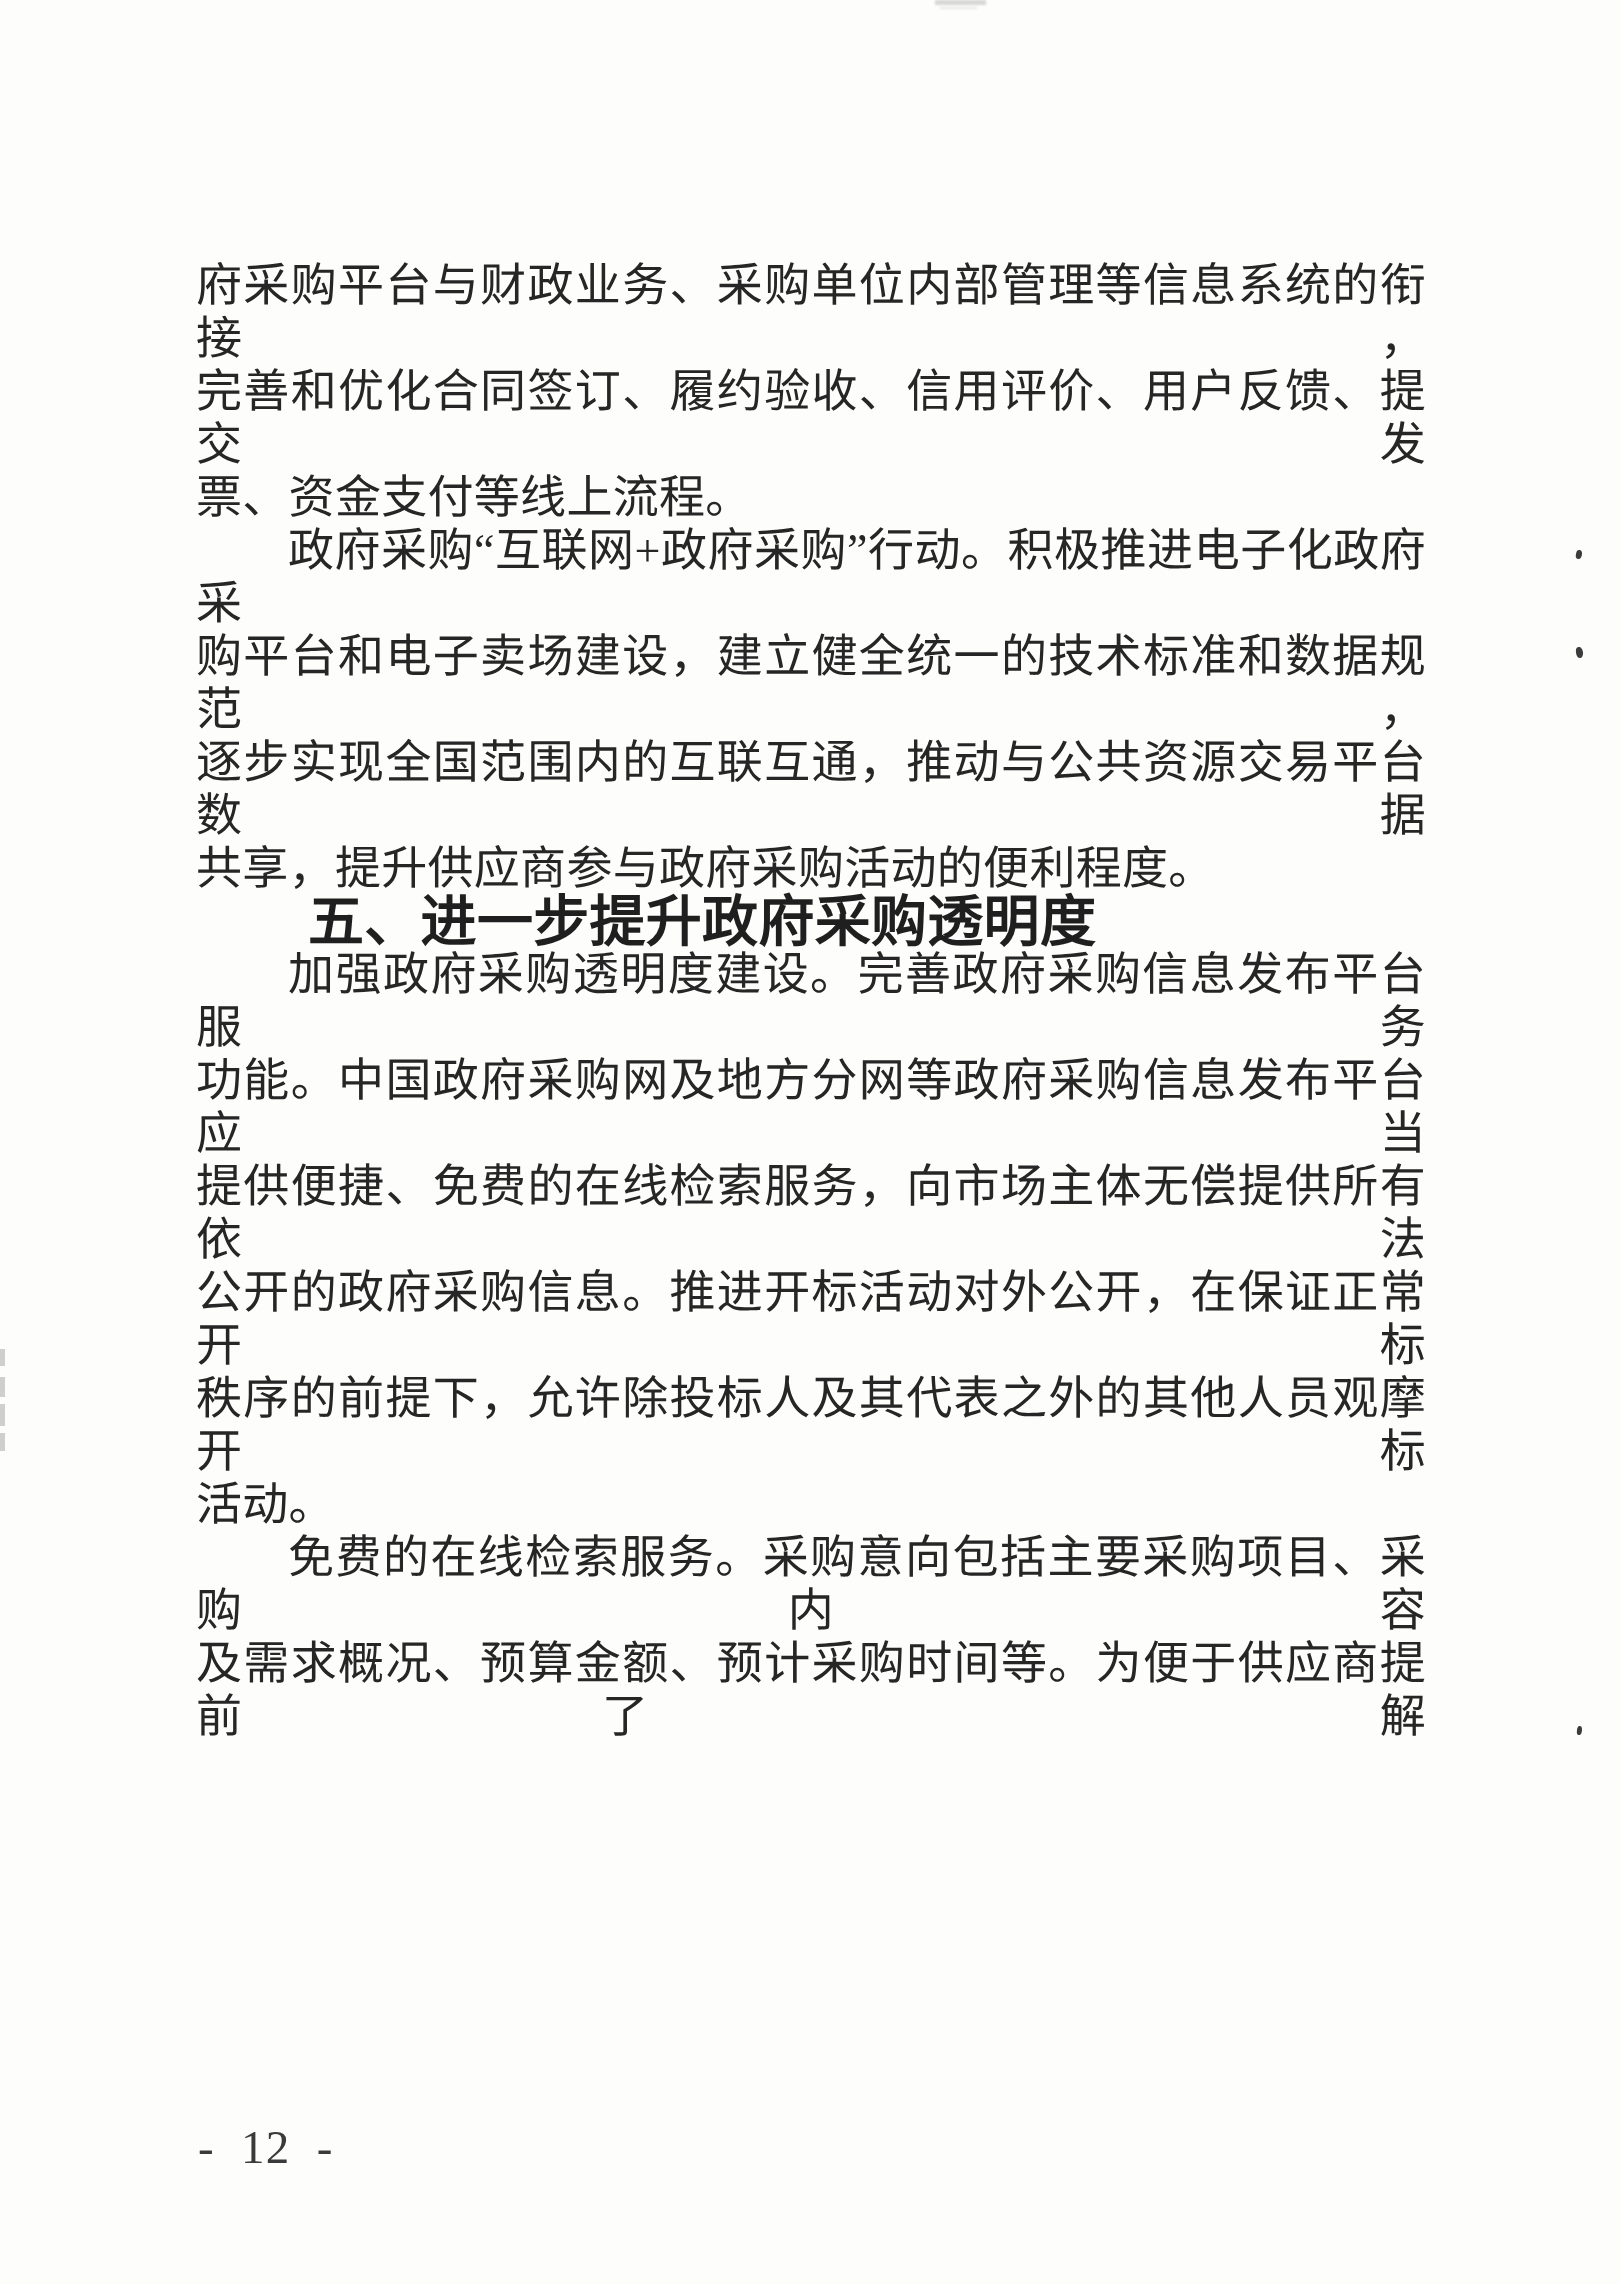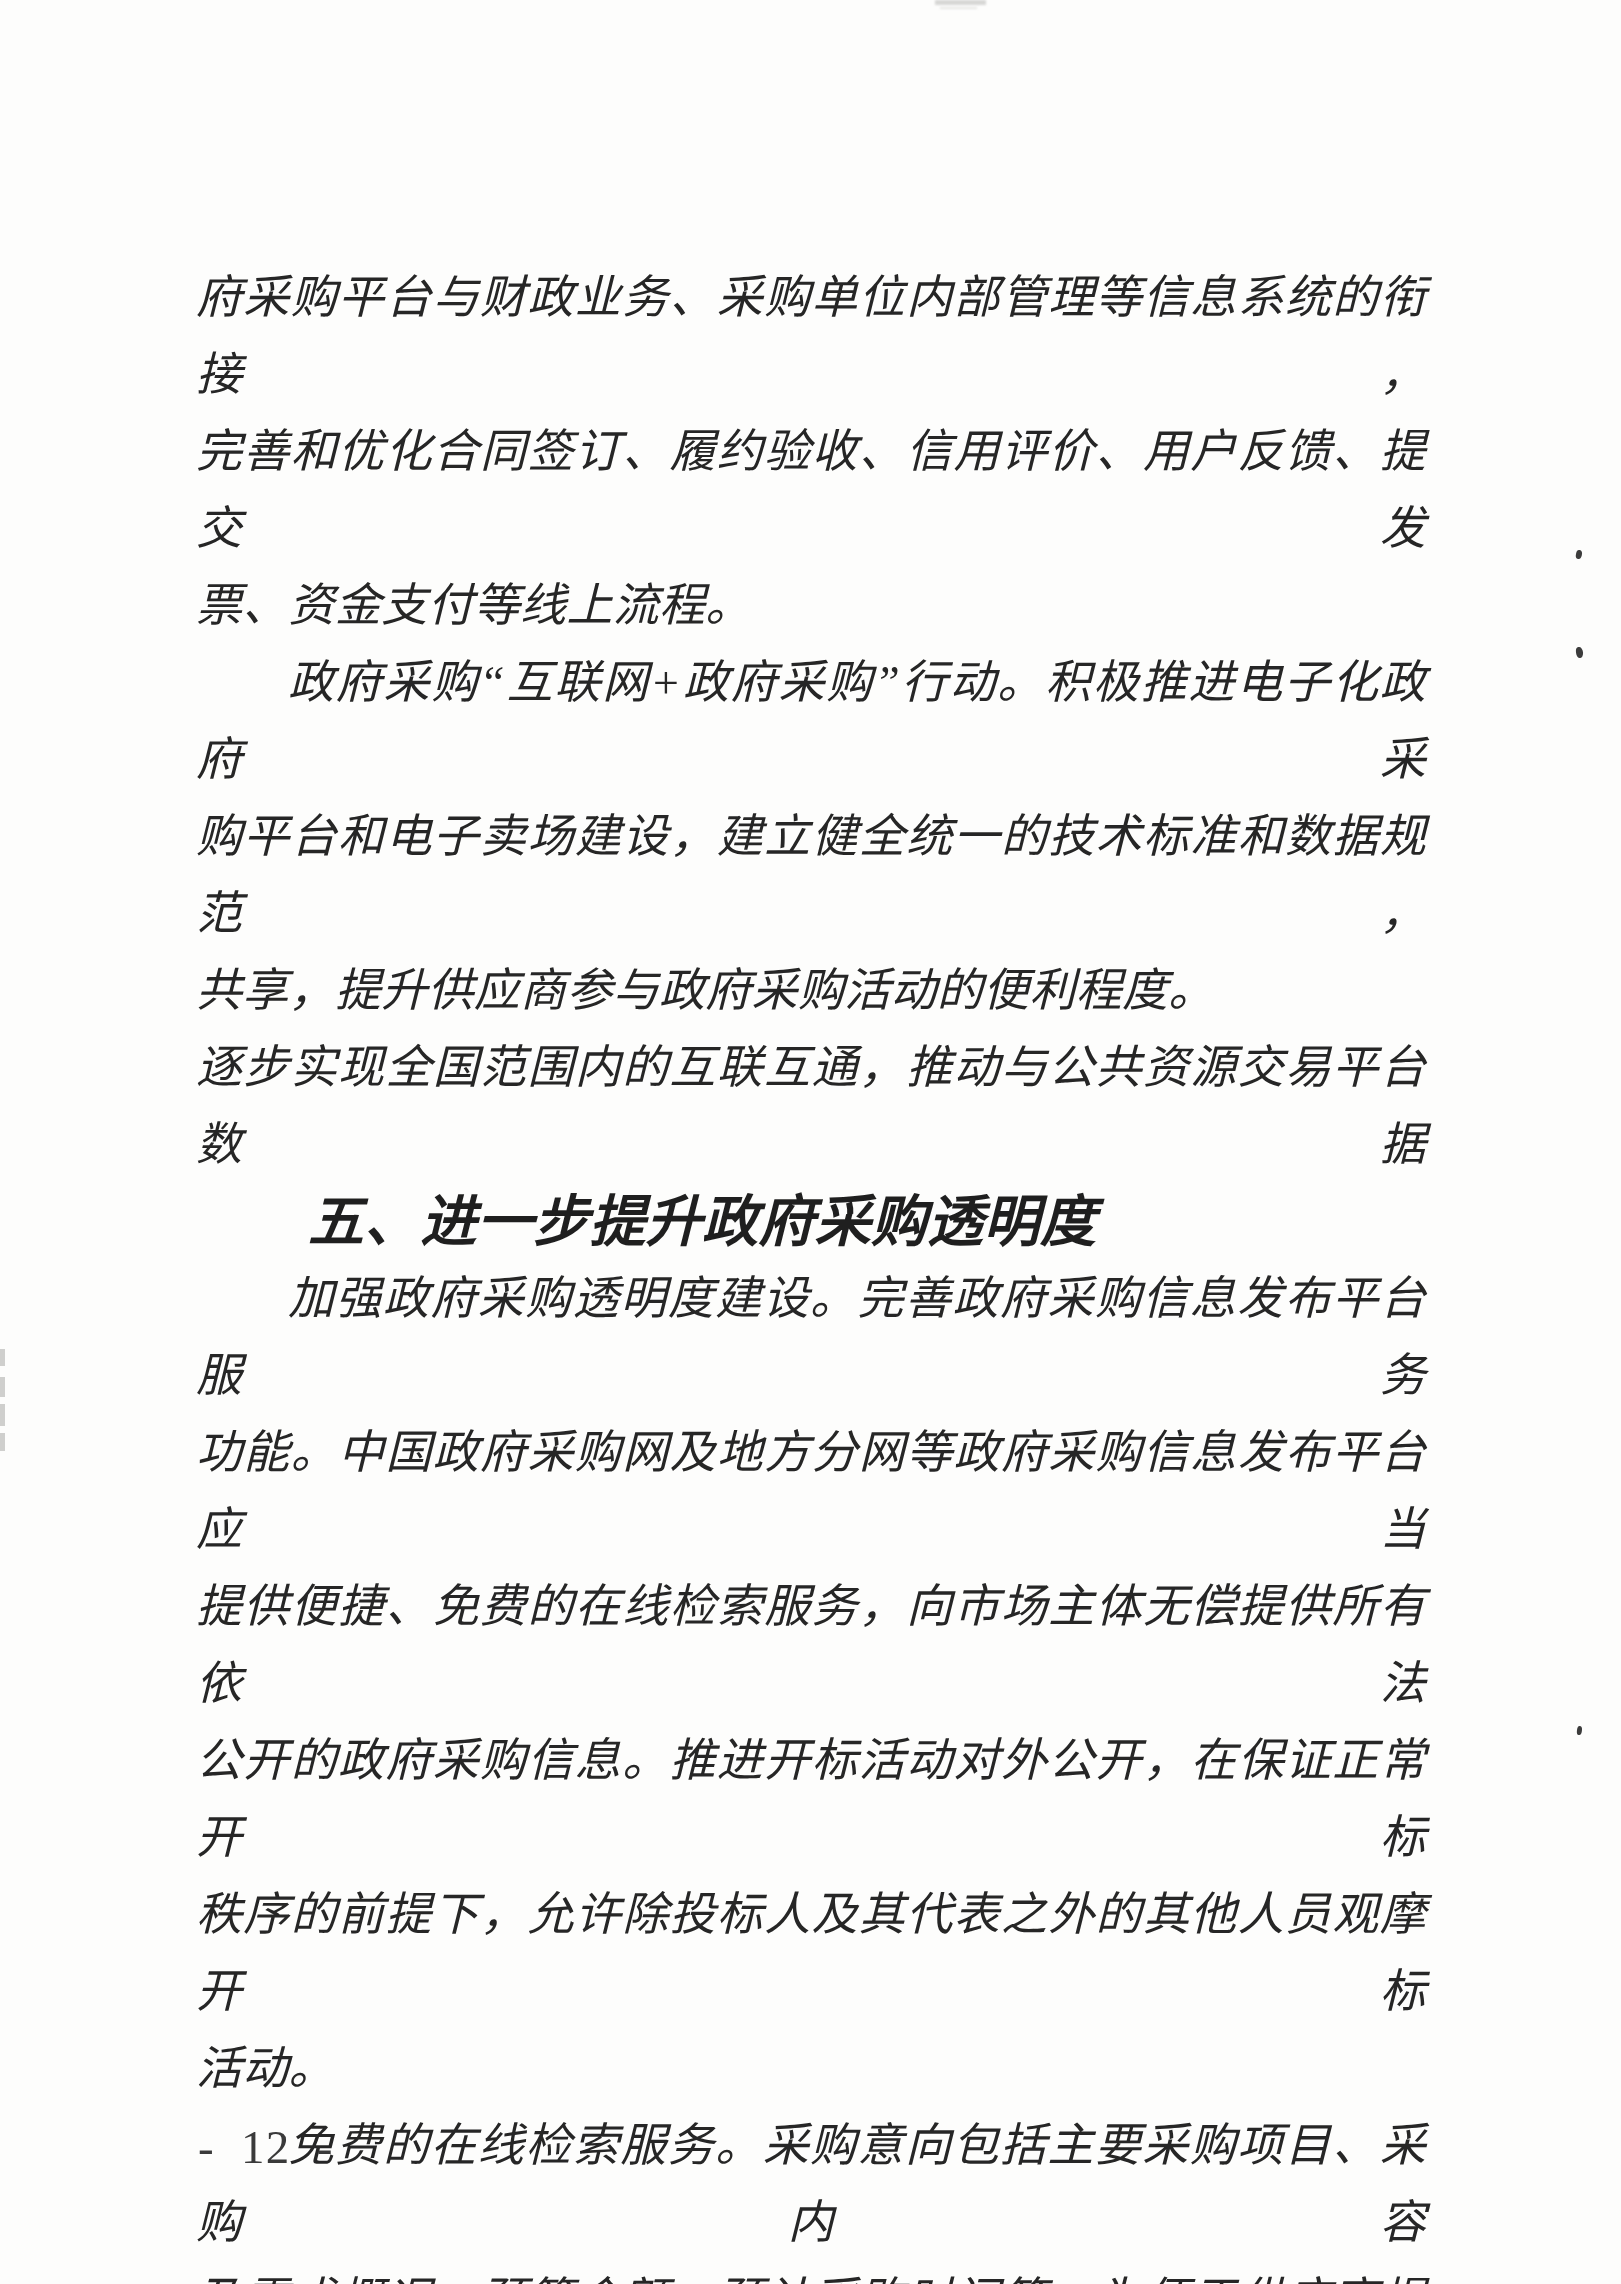--- a/index.html
+++ b/index.html
@@ -18,27 +18,26 @@
   }
   #text-block {
     position: absolute;
     left: 196px;
     top: 259px;
     width: 1230px;
   }
   .line {
     width: 100%;
     font-size: 46px;
-    line-height: 77px;
+    line-height: 53px;
     white-space: normal;
     text-align: justify;
     text-align-last: justify;
     text-justify: inter-character;
     letter-spacing: 0.3px;
-    font-style: italic;
   }
   .short {
     text-align-last: left;
   }
   .indent {
     text-indent: 2em;
   }
   .heading {
     text-align-last: left;
     font-weight: 700;
@@ -91,22 +90,22 @@
 
   <div class="smudge" id="smudge-top-a"></div>
   <div class="smudge" id="smudge-top-b"></div>
 
   <section id="text-block">
       <div class="line full">府采购平台与财政业务、采购单位内部管理等信息系统的衔接，</div>
       <div class="line full">完善和优化合同签订、履约验收、信用评价、用户反馈、提交发</div>
       <div class="line short">票、资金支付等线上流程。</div>
       <div class="line full indent">政府采购“互联网+政府采购”行动。积极推进电子化政府采</div>
       <div class="line full">购平台和电子卖场建设，建立健全统一的技术标准和数据规范，</div>
+      <div class="line full">逐步实现全国范围内的互联互通，推动与公共资源交易平台数据</div>
       <div class="line short">共享，提升供应商参与政府采购活动的便利程度。</div>
-      <div class="line full">逐步实现全国范围内的互联互通，推动与公共资源交易平台数据</div>
       <div class="line heading indent">五、进一步提升政府采购透明度</div>
       <div class="line full indent">加强政府采购透明度建设。完善政府采购信息发布平台服务</div>
       <div class="line full">功能。中国政府采购网及地方分网等政府采购信息发布平台应当</div>
       <div class="line full">提供便捷、免费的在线检索服务，向市场主体无偿提供所有依法</div>
       <div class="line full">公开的政府采购信息。推进开标活动对外公开，在保证正常开标</div>
       <div class="line full">秩序的前提下，允许除投标人及其代表之外的其他人员观摩开标</div>
       <div class="line short">活动。</div>
       <div class="line full indent">免费的在线检索服务。采购意向包括主要采购项目、采购内容</div>
       <div class="line full">及需求概况、预算金额、预计采购时间等。为便于供应商提前了 解</div>
     </section>

